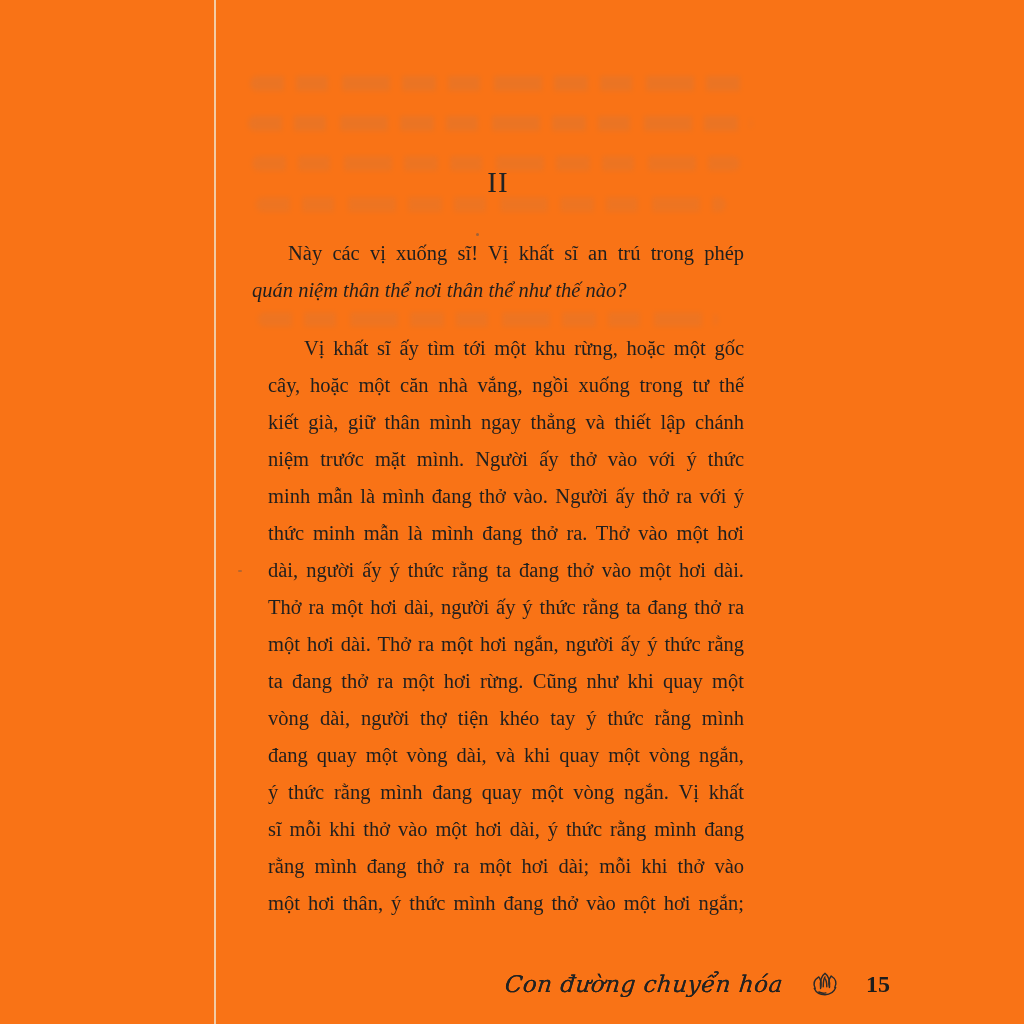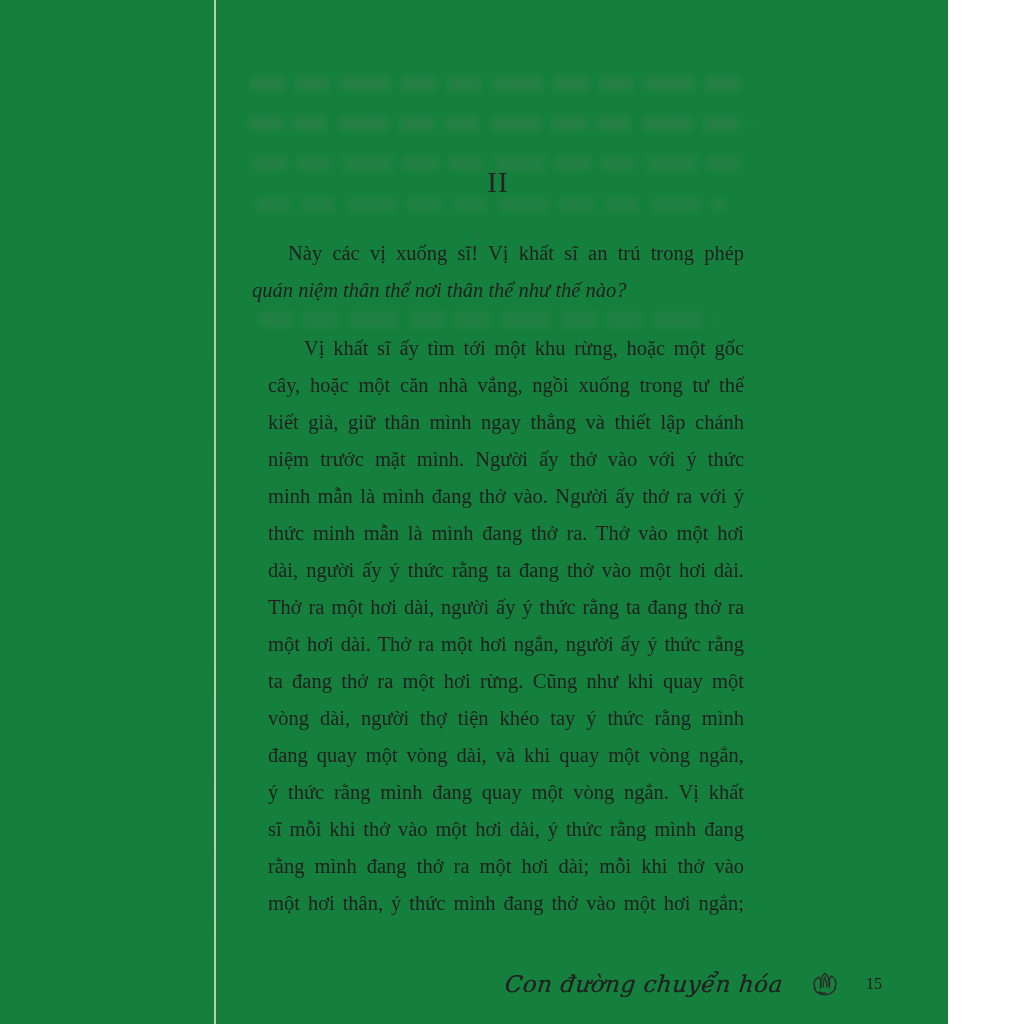--- a/index.html
+++ b/index.html
@@ -5,22 +5,22 @@
   html, body {
     margin: 0; padding: 0;
     width: 1024px; height: 1024px;
     background: #ffffff;
     overflow: hidden;
     font-family: "Liberation Serif", "DejaVu Serif", serif;
     color: #1e1e1e;
   }
   .page {
     position: absolute; inset: 0;
-    width: 948px; height: 1024px;
-    background: #15803d;
+    width: 1024px; height: 1024px;
+    background: #f97316;
   }
   
   .gutter-line {
     position: absolute;
     left: 214px; top: 0;
     width: 2px; height: 1024px;
     background: linear-gradient(#f1ead6, #ece5d0 40%, #f3eddb 80%, #eee8d4);
     opacity: 0.75;
   }
   
@@ -86,22 +86,22 @@
     text-shadow: 0 0 0.4px #222;
     white-space: nowrap;
   }
   .lotus {
     margin-left: 26px;
     width: 32px; height: 30px;
     flex: 0 0 auto;
   }
   .page-number {
     margin-left: 25px;
-    font-size: 16px;
-    font-weight: 400;
+    font-size: 24px;
+    font-weight: 700;
     color: #1d1d1d;
   }
 </style>
 </head>
 <body>
 
 <div class="page">
 
   <div class="gutter-line"></div>
   <div class="ghost-line" style="left:250px; top:76px;  width:498px;"></div>

